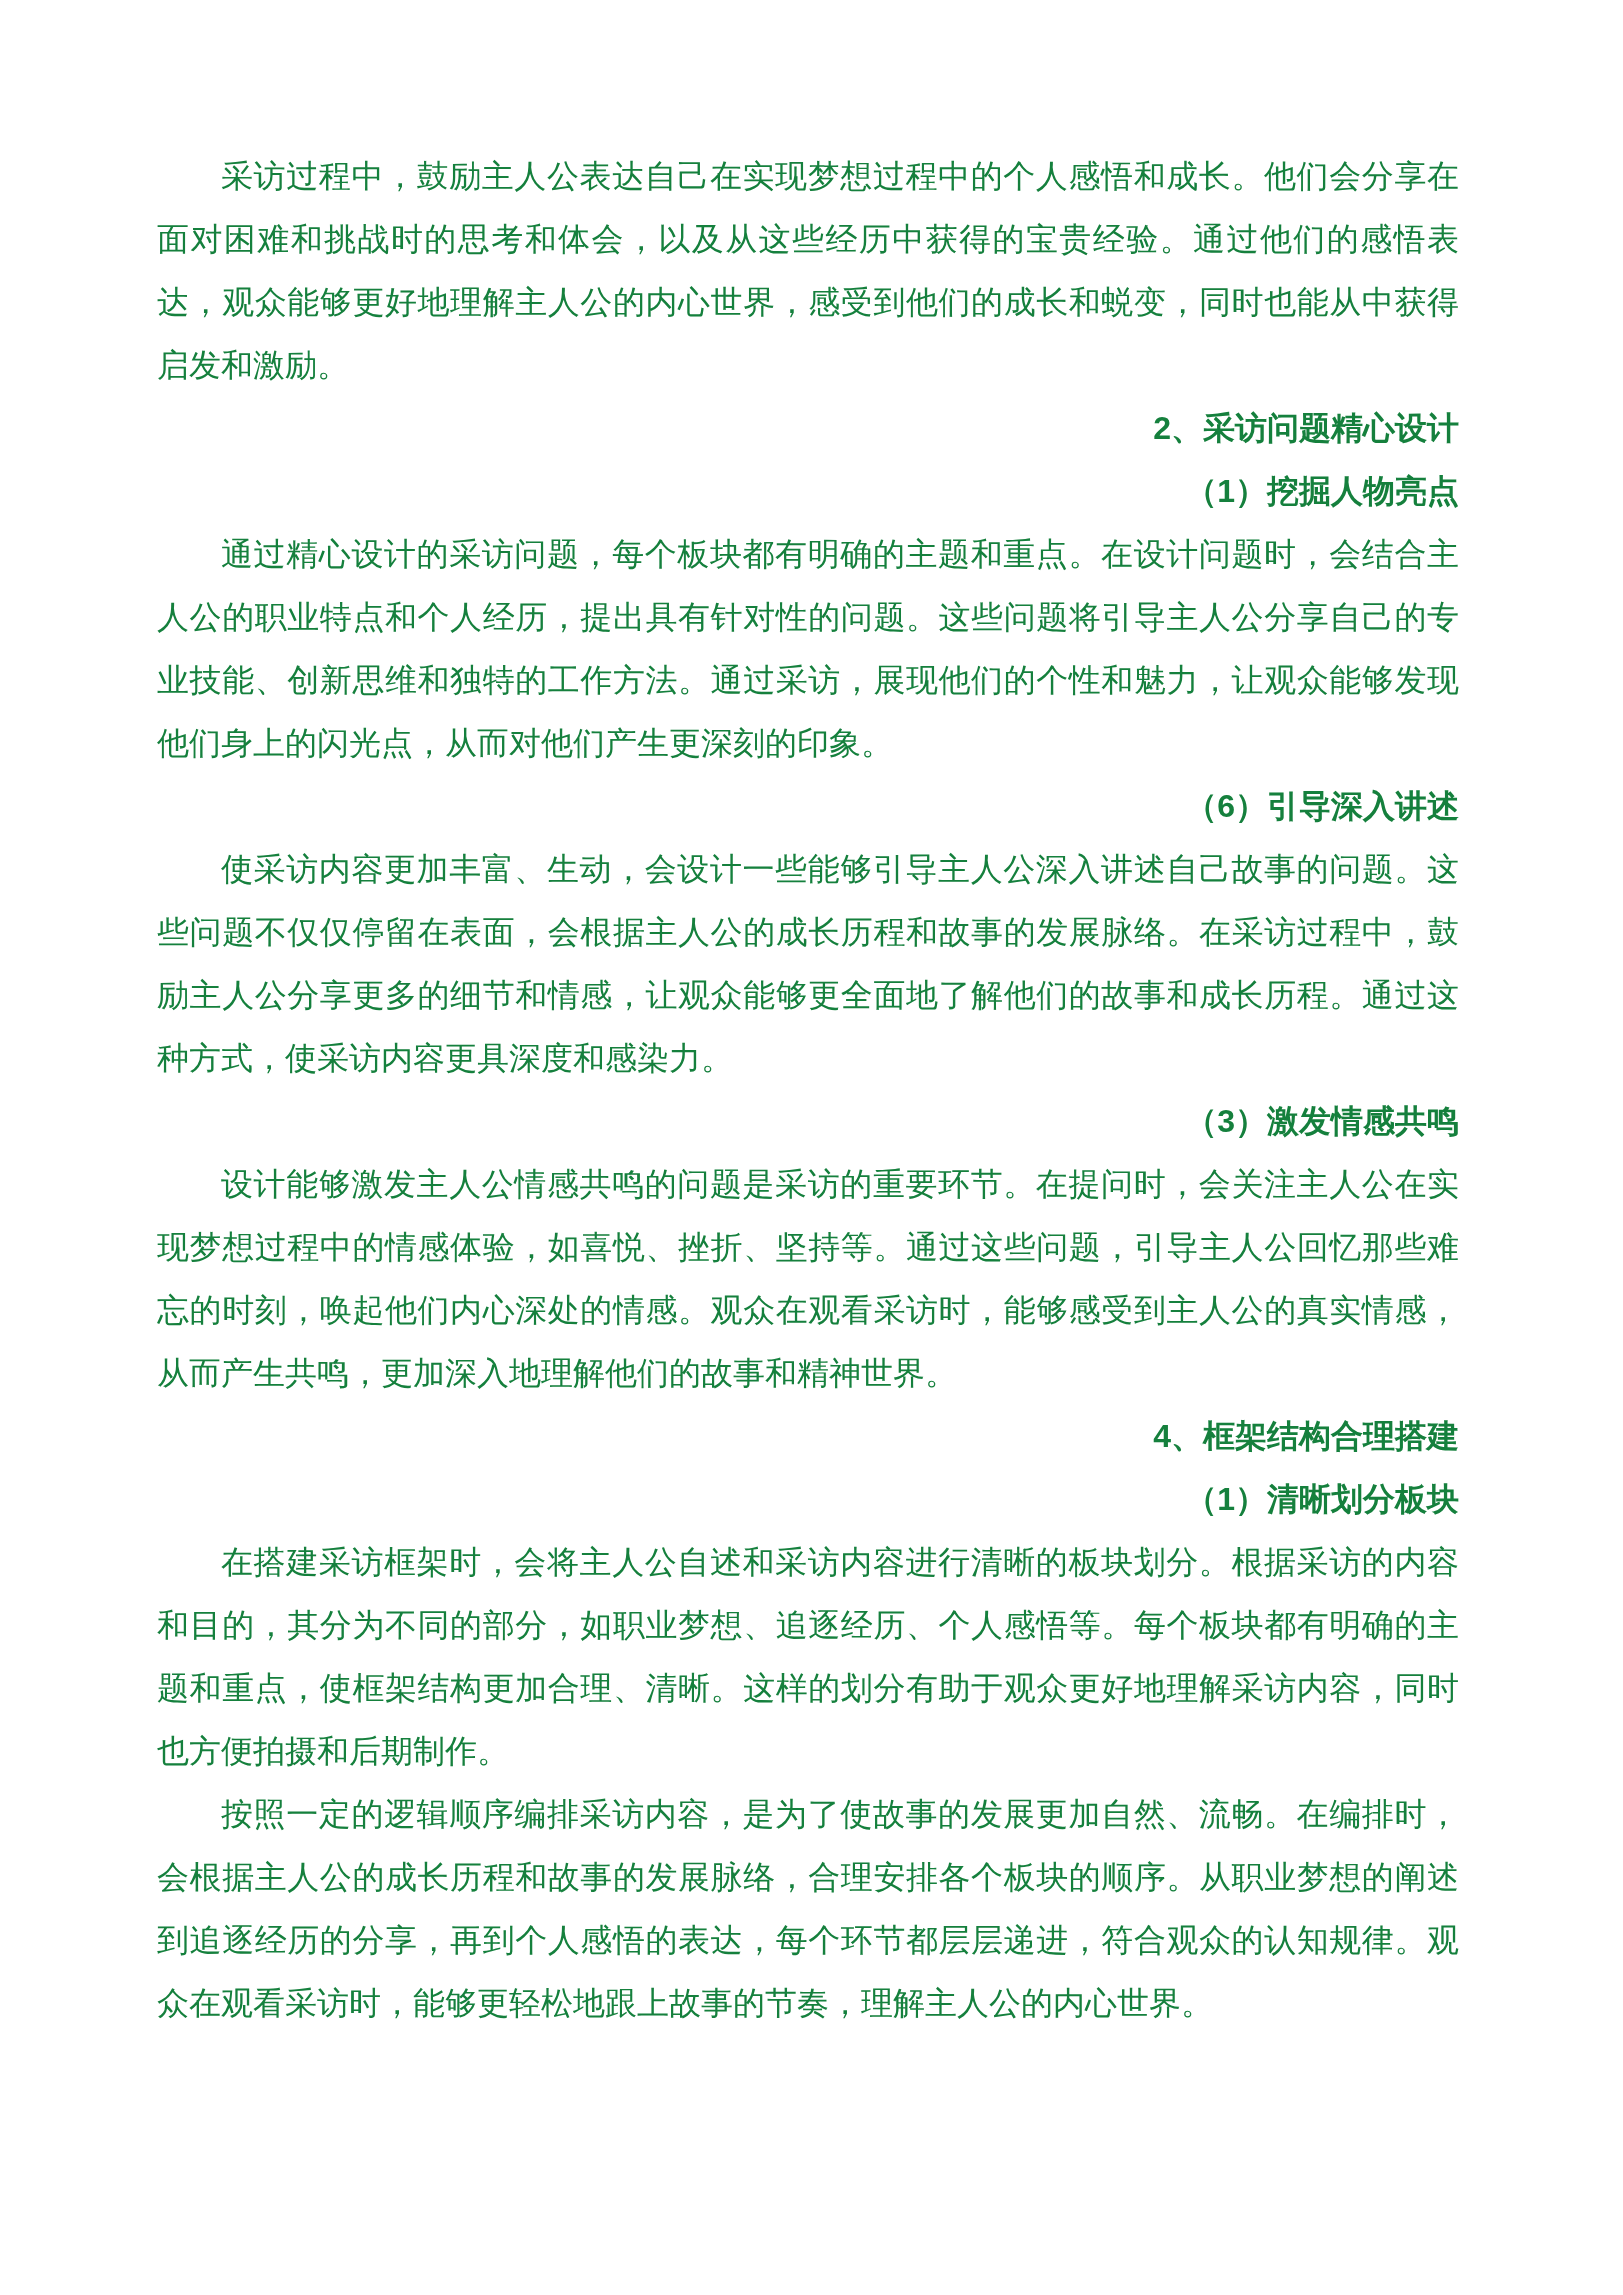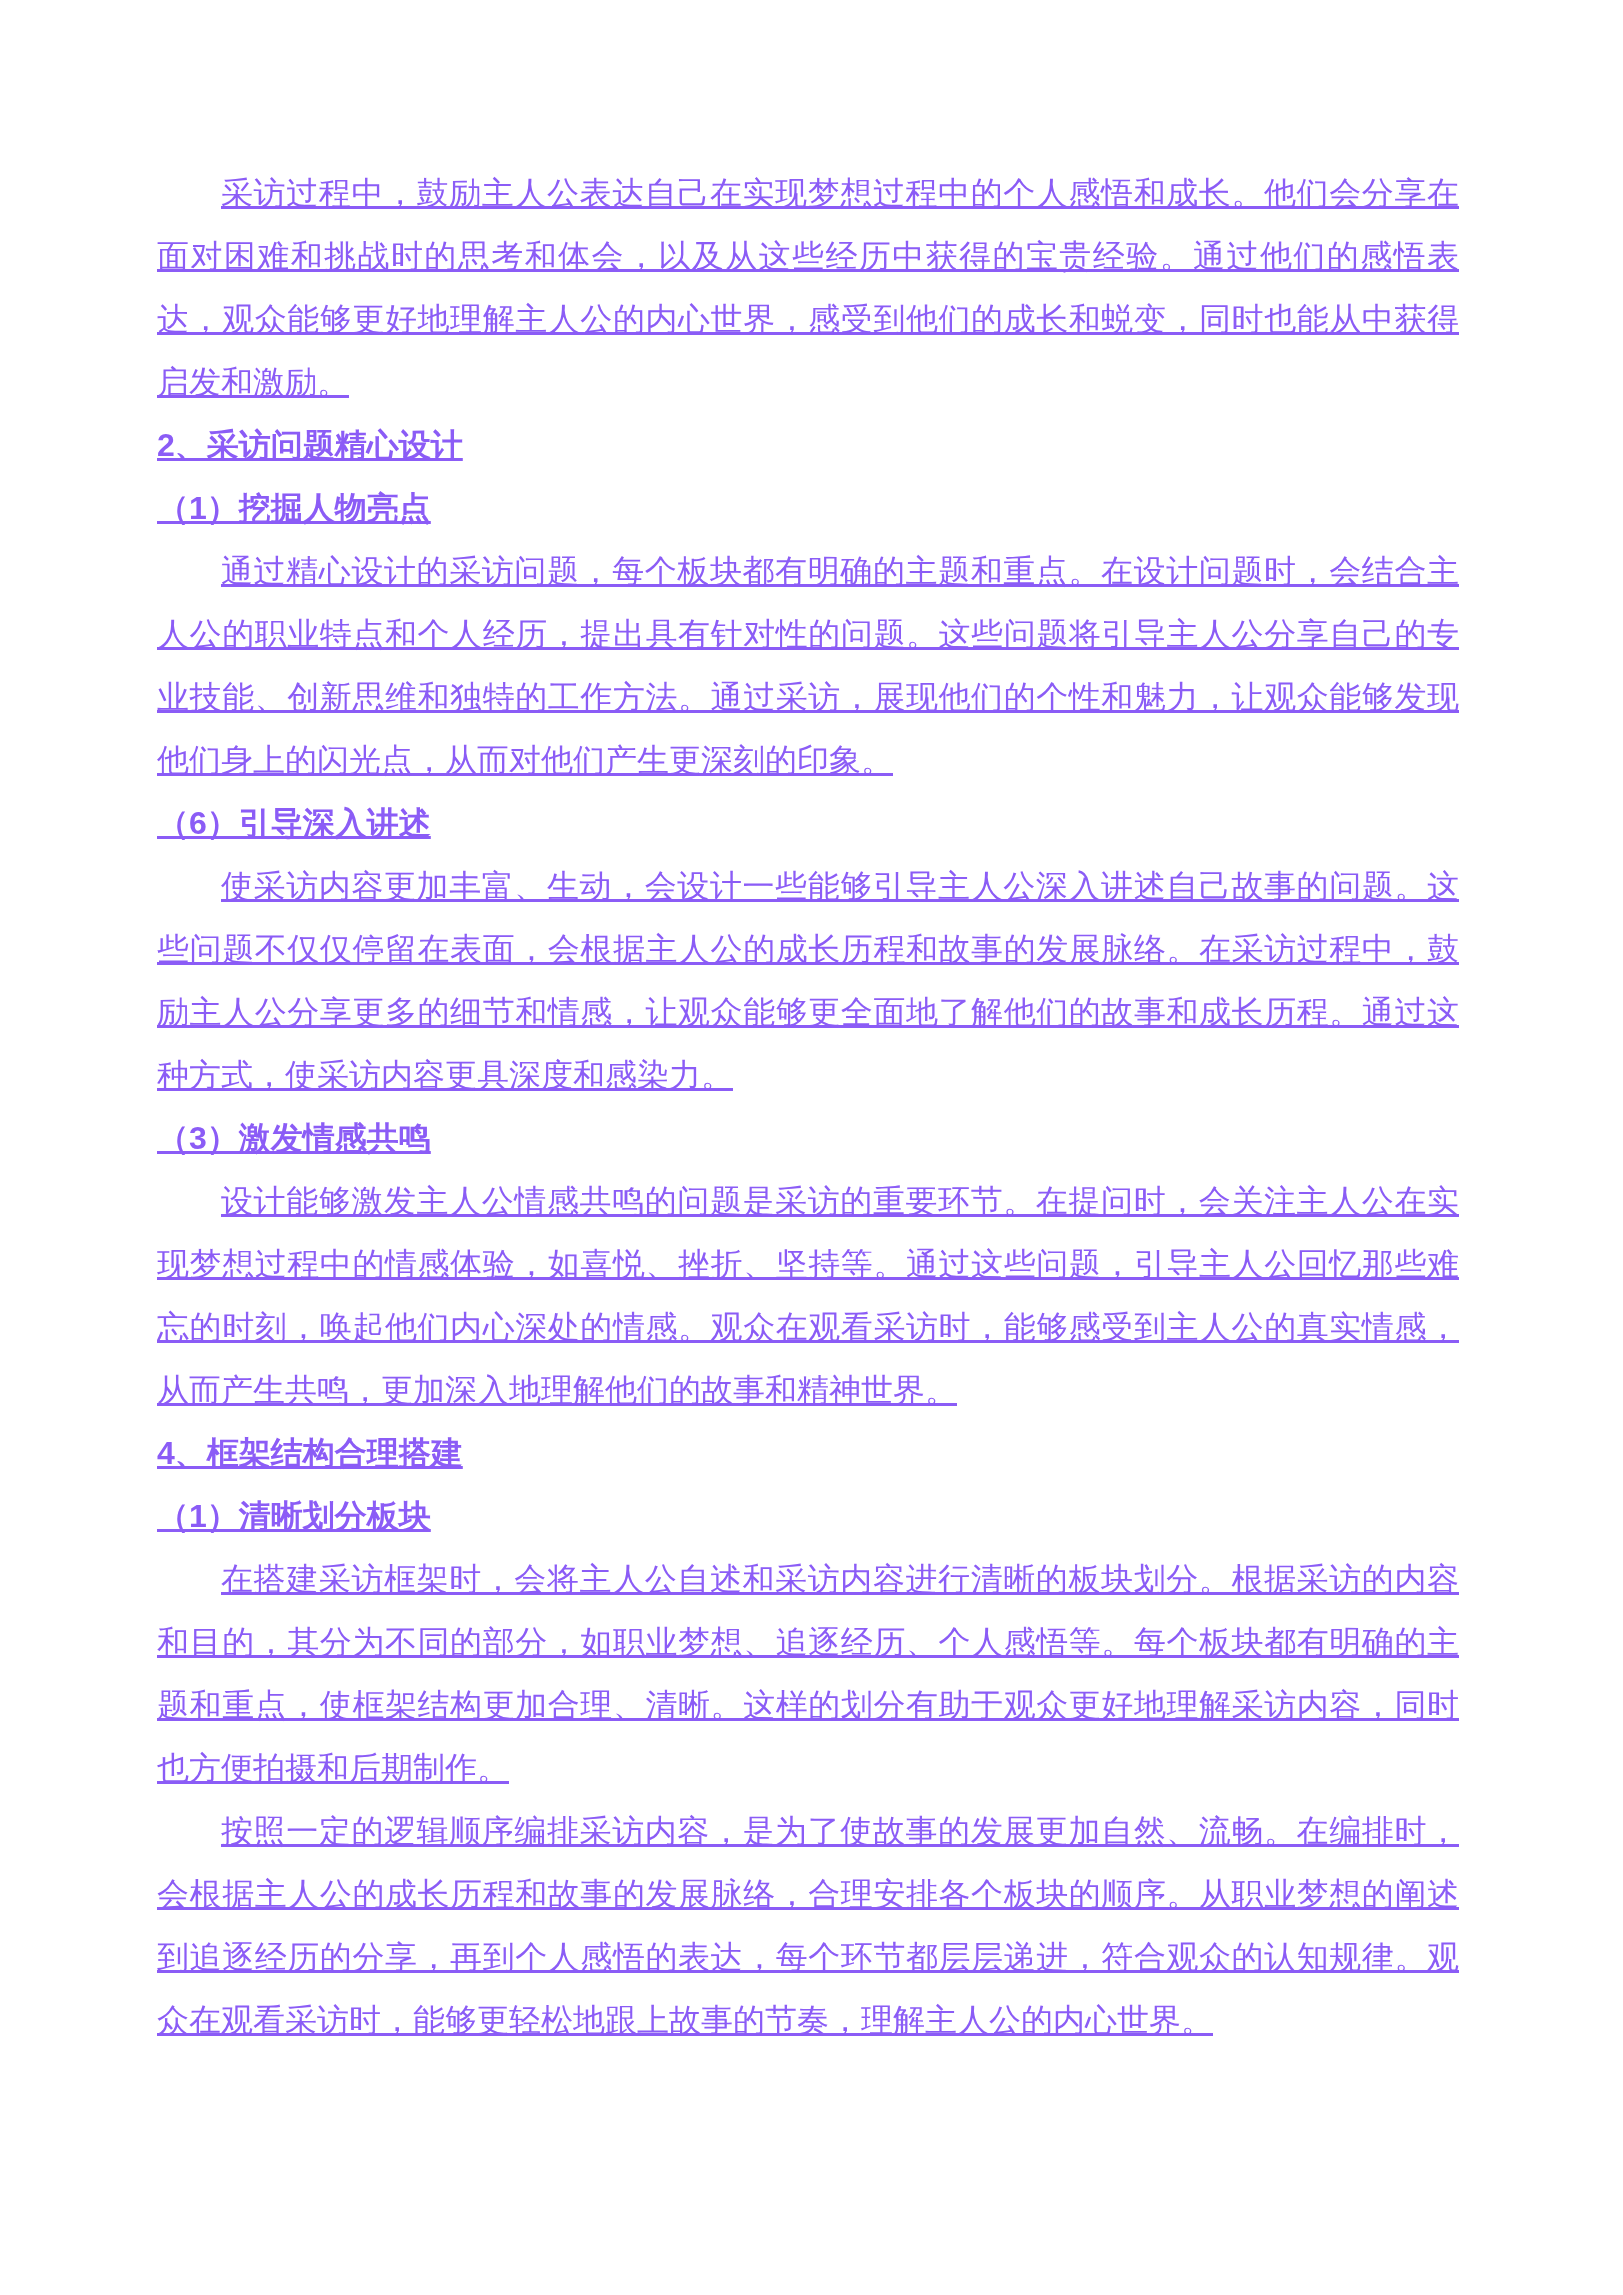--- a/index.html
+++ b/index.html
@@ -17,43 +17,42 @@
     position: absolute;
     left: 0;
     top: 0;
     width: 1623px;
     height: 2295px;
     background: #ffffff;
   }
   .doc {
     position: absolute;
     left: 157px;
-    top: 162px;
+    top: 145px;
     width: 1302px;
-    color: #8b5cf6;
+    color: #15803d;
     font-family: "Liberation Serif", "DejaVu Serif", serif;
     font-size: 32px;
     line-height: 63px;
     text-align: justify;
     letter-spacing: 0;
-    text-decoration: underline;
   }
   .para {
     margin: 0;
     padding: 0;
     text-indent: 2em;
   }
   .heading {
     margin: 0;
     padding: 0;
     font-size: 32px;
     line-height: 63px;
     font-weight: bold;
     font-family: "Liberation Sans", "DejaVu Sans", sans-serif;
-    text-align: left;
+    text-align: right;
     text-indent: 0;
   }
 </style>
 </head>
 <body>
 
 <div class="page">
   <div class="doc">
     <p class="para">采访过程中，鼓励主人公表达自己在实现梦想过程中的个人感悟和成长。他们会分享在面对困难和挑战时的思考和体会，以及从这些经历中获得的宝贵经验。通过他们的感悟表达，观众能够更好地理解主人公的内心世界，感受到他们的成长和蜕变，同时也能从中获得启发和激励。</p>
     <h2 class="heading">2、采访问题精心设计</h2>

